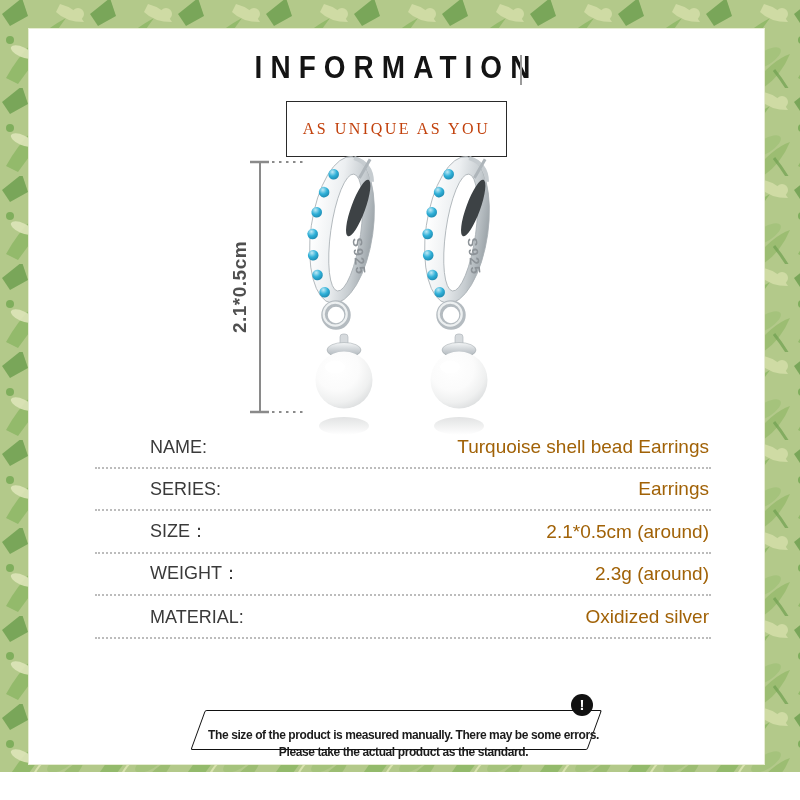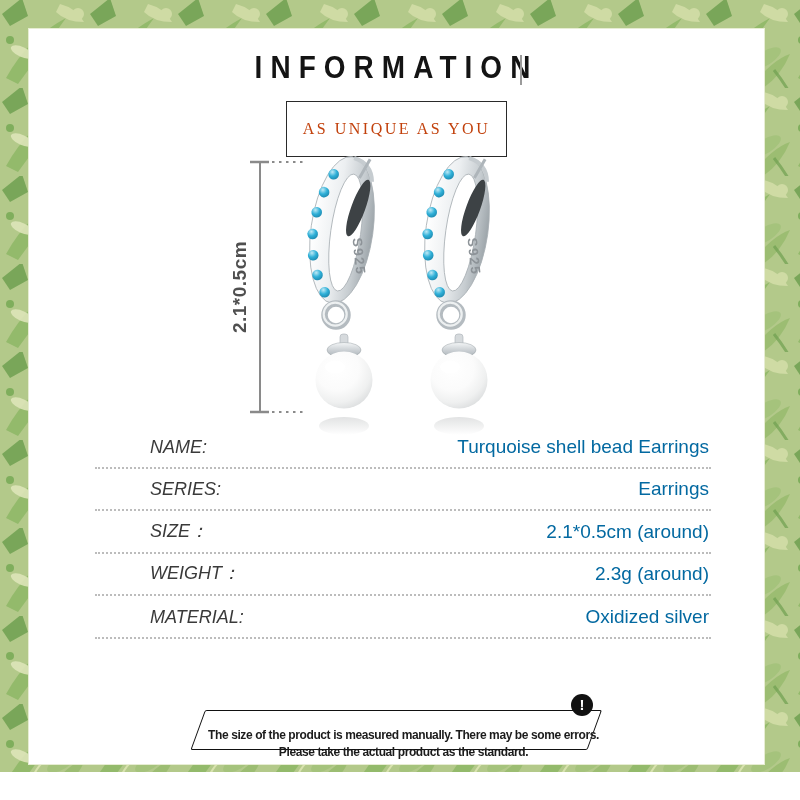--- a/index.html
+++ b/index.html
@@ -19,22 +19,22 @@
                color:#c2410c;background:#fff;}
 
   
   .figure-svg{position:absolute;left:202px;top:112px;}
 
   
   .spec-table{position:absolute;left:67px;top:398px;width:616px;}
   .spec-row{display:flex;justify-content:space-between;align-items:flex-end;
             height:42.6px;border-bottom:2px dotted #bcbcbc;padding-bottom:9px;
             box-sizing:border-box;}
-  .spec-label{padding-left:55px;font-size:18px;color:#3a3a3a;font-style:italic;}
-  .spec-value{padding-right:2px;font-size:19px;color:#0369a1;}
+  .spec-label{padding-left:55px;font-size:18px;color:#3a3a3a;}
+  .spec-value{padding-right:2px;font-size:19px;color:#a16207;}
 
   
   .banner-wrap{position:absolute;left:177px;top:682px;width:397px;height:40px;}
   .banner-shape{position:absolute;left:0;top:0;right:0;bottom:0;background:#fff;
                 border:1.6px solid #111;border-radius:2px;transform:skewX(-20deg);
                 transform-origin:0 0;}
   .banner-text{position:absolute;left:0;top:17px;width:100%;text-align:center;
                font-size:12px;font-weight:700;letter-spacing:-.4px;line-height:16.5px;color:#1b1b1b;}
   .banner-icon{position:absolute;left:366px;top:-16px;width:22px;height:22px;border-radius:50%;
                background:#111;color:#fff;font-size:15px;font-weight:700;text-align:center;

